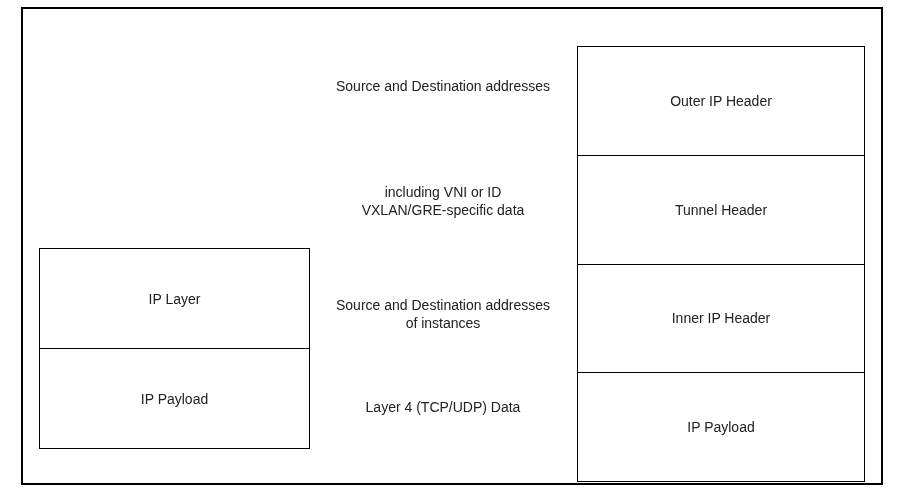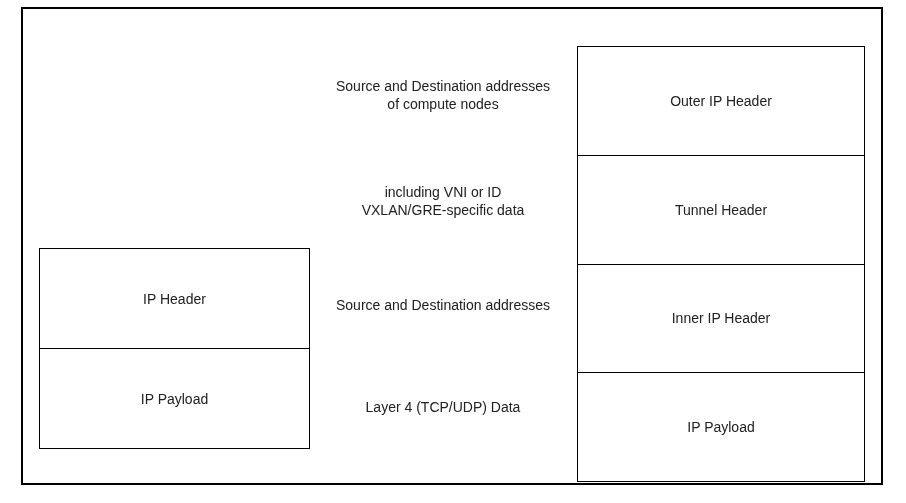--- a/index.html
+++ b/index.html
@@ -80,37 +80,37 @@
 </style>
 </head>
 <body>
 
 <div class="canvas">
 
   <div class="frame"></div>
 
   <div class="packet-box before">
     <div class="packet-row">
-      <span>IP Header</span>
+      <span>IP Layer</span>
     </div>
     <div class="packet-row">
       <span>IP Payload</span>
     </div>
   </div>
 
   <div class="mid-label mid-label-1">
     <span class="mid-line">Source and Destination addresses</span>
-    <span class="mid-line">of compute nodes</span>
   </div>
   <div class="mid-label mid-label-2">
     <span class="mid-line">including VNI or ID</span>
     <span class="mid-line">VXLAN/GRE-specific data</span>
   </div>
   <div class="mid-label mid-label-3">
     <span class="mid-line">Source and Destination addresses</span>
+    <span class="mid-line">of instances</span>
   </div>
   <div class="mid-label mid-label-4">
     <span class="mid-line">Layer 4 (TCP/UDP) Data</span>
   </div>
 
   <div class="packet-box after">
     <div class="packet-row">
       <span>Outer IP Header</span>
     </div>
     <div class="packet-row">

